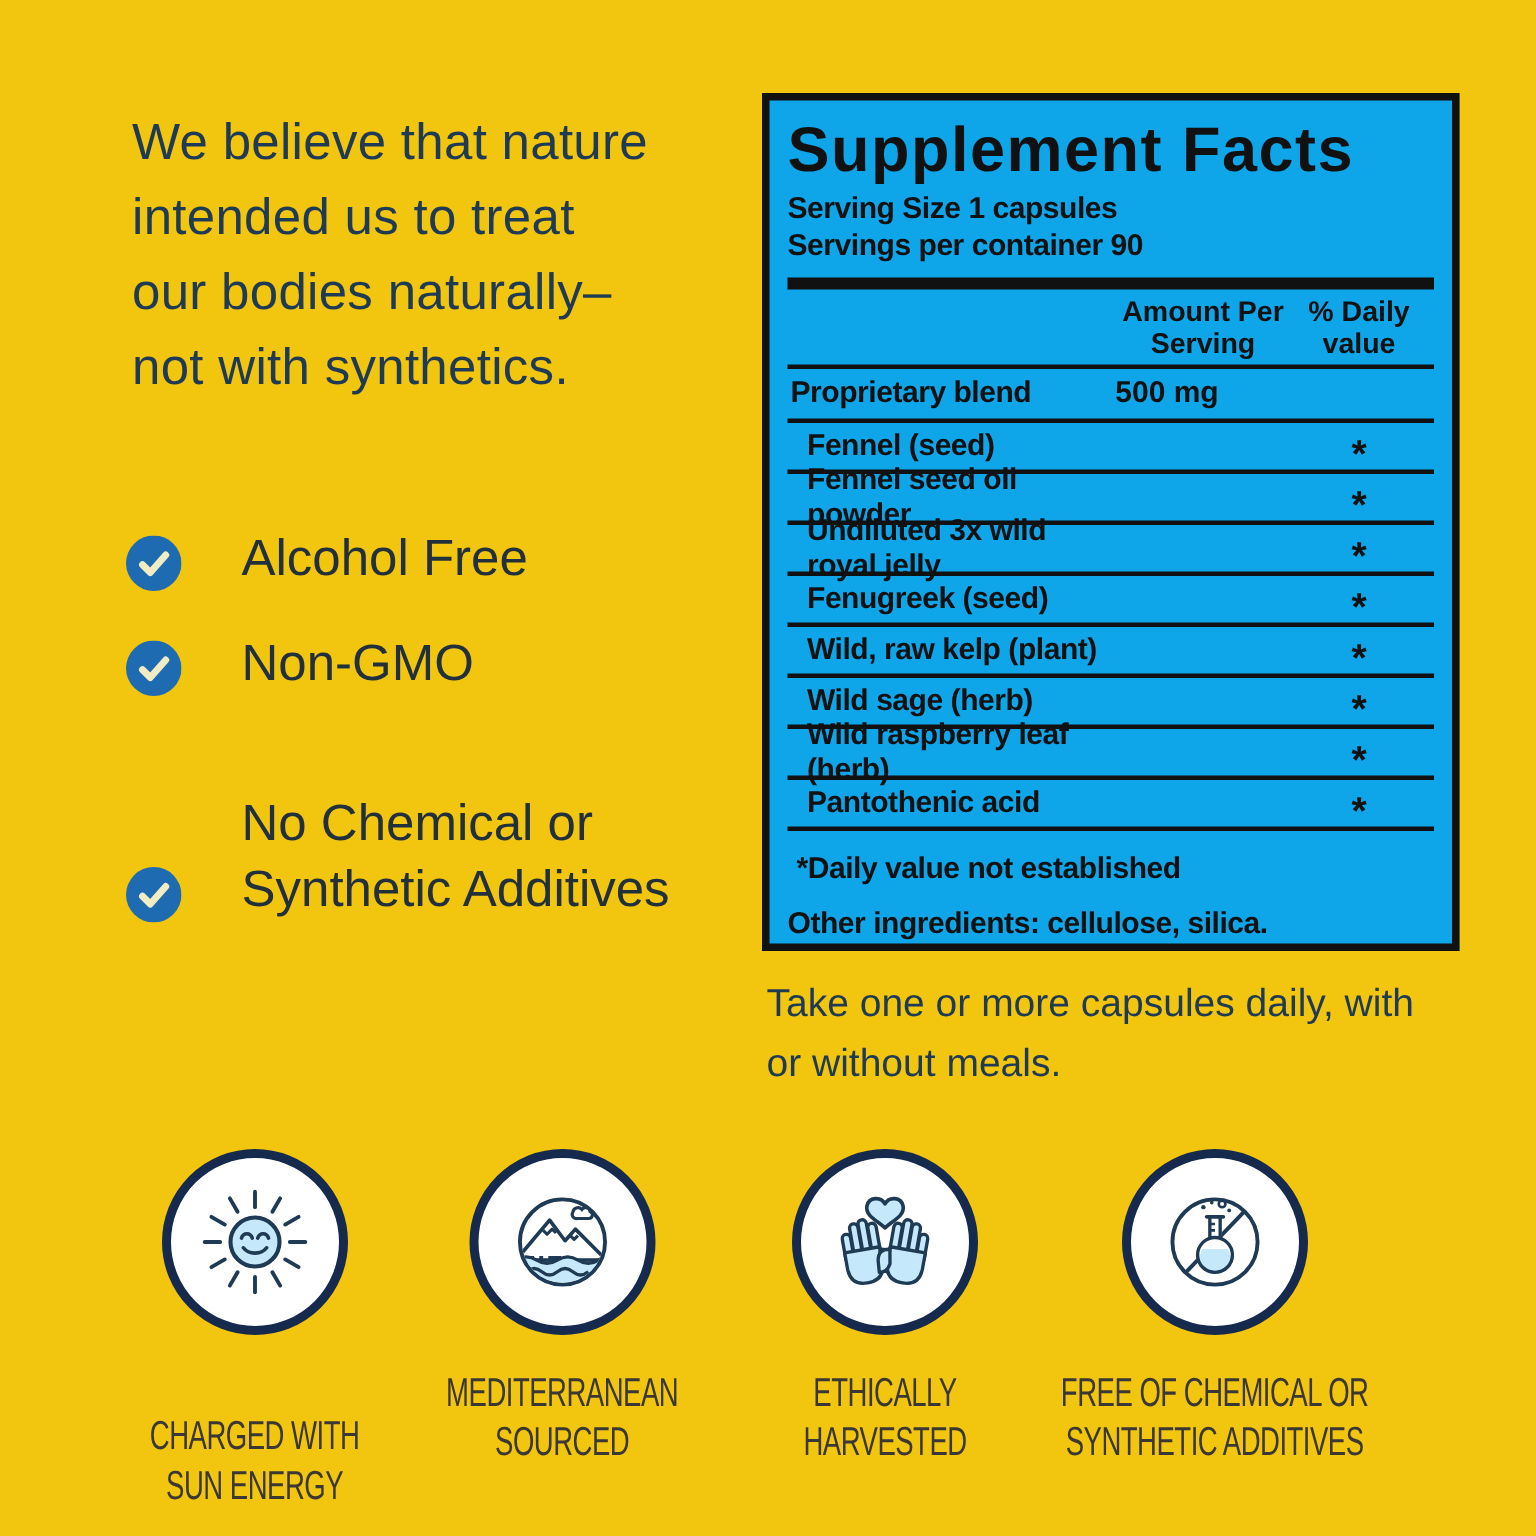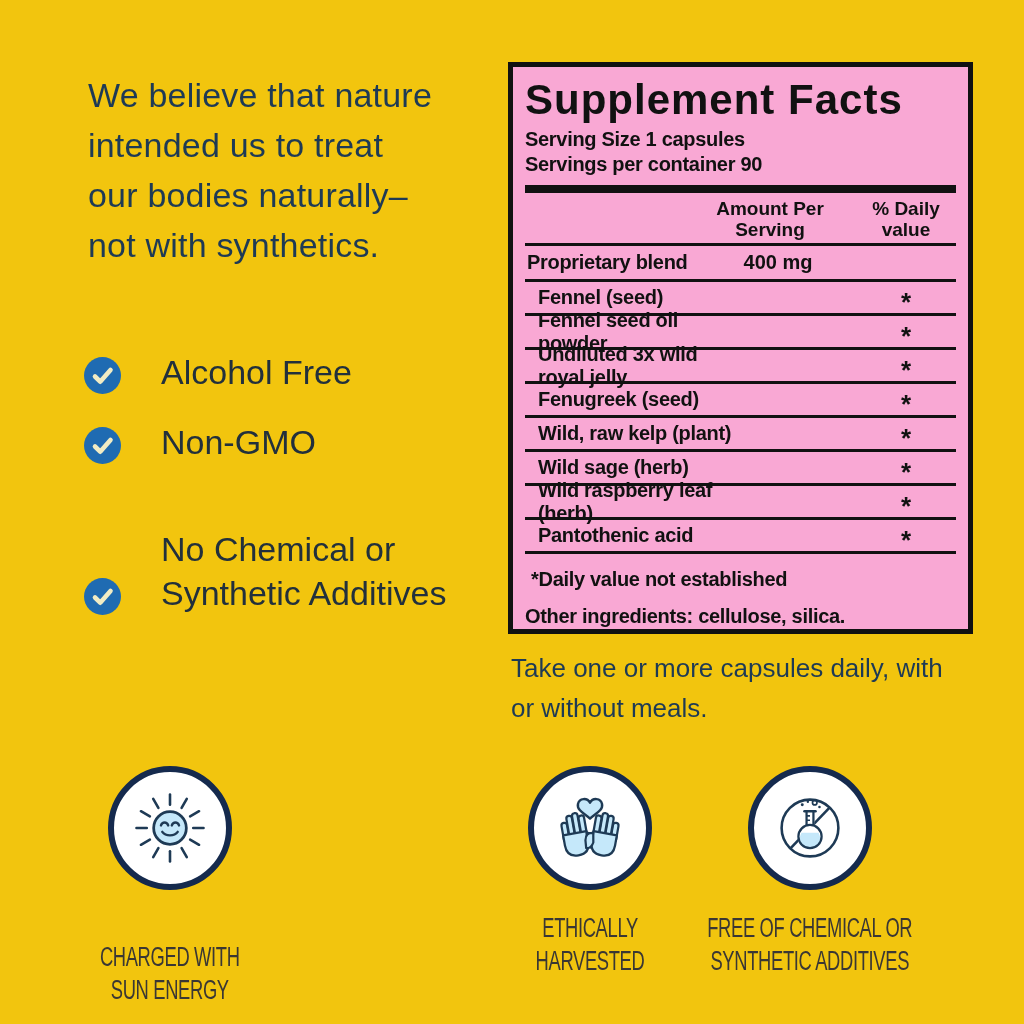--- a/index.html
+++ b/index.html
@@ -22,27 +22,27 @@
 
   
   .feature{position:absolute;left:84px;display:flex;gap:40px;align-items:flex-end;}
   .feature-1{top:354px;}
   .feature-2{top:424px;}
   .feature-3{top:531px;}
   .check{width:37px;height:37px;flex:0 0 37px;margin-top:1px;}
   .feature-label{font-size:34px;line-height:44px;color:#22303c;white-space:pre;margin-top:-4px;}
 
   
-  .panel{position:absolute;left:508px;top:62px;width:465px;height:572px;background:#f9a8d4;
+  .panel{position:absolute;left:508px;top:62px;width:465px;height:572px;background:#0ea5e9;
          border:5px solid var(--panel-ink);box-sizing:border-box;padding:0 12px;color:var(--panel-ink);}
   .sf-title{font-size:42px;font-weight:700;letter-spacing:1px;margin:10px 0 4px;line-height:46px;}
   .sf-serving{font-size:20px;font-weight:700;line-height:25px;letter-spacing:-.3px;}
   .sf-bar{height:8px;background:var(--panel-ink);margin-top:8px;}
   .sf-header{display:flex;align-items:flex-start;border-bottom:3px solid var(--panel-ink);
-             padding:5px 0 3px;gap:32px;}
+             padding:5px 0 3px;}
   .sf-header .spacer{flex:1;}
   .sf-col{font-size:19px;font-weight:700;line-height:21px;text-align:center;white-space:pre;}
   .sf-col-amount{width:124px;}
   .sf-col-daily{width:84px;margin-right:8px;}
   .sf-row{display:flex;align-items:center;height:31px;border-bottom:3px solid var(--panel-ink);}
   .sf-row.blend{height:33px;gap:24px;}
   .sf-row:nth-last-of-type(1){border-bottom-width:4px;}
   .sf-name{flex:1;font-size:20px;font-weight:700;letter-spacing:-.3px;padding-left:2px;}
   .sf-row.sub .sf-name{padding-left:13px;}
   .sf-amount{width:124px;text-align:center;font-size:20px;font-weight:700;}
@@ -117,21 +117,21 @@
     <div class="sf-header">
       <div class="spacer"></div>
       <div class="sf-col sf-col-amount">Amount Per
 Serving</div>
       <div class="sf-col sf-col-daily">% Daily
 value</div>
     </div>
 
     <div class="sf-row blend">
       <div class="sf-name">Proprietary blend</div>
-      <div class="sf-amount">400 mg</div>
+      <div class="sf-amount">500 mg</div>
       <div class="sf-daily"></div>
     </div>
 
     <div class="sf-row sub">
       <div class="sf-name">Fennel (seed)</div>
       <div class="sf-amount"></div>
       <div class="sf-daily">*</div>
     </div>
     <div class="sf-row sub">
       <div class="sf-name">Fennel seed oil powder</div>
@@ -196,20 +196,43 @@
         </g>
         <path d="M39.5 47 c1.6 -4.5 6.8 -4.5 8.4 0" stroke-width="2.8" stroke-linecap="round"></path>
         <path d="M52.1 47 c1.6 -4.5 6.8 -4.5 8.4 0" stroke-width="2.8" stroke-linecap="round"></path>
         <path d="M41 54.5 c4 5.5 14 5.5 18 0" stroke-width="2.8" stroke-linecap="round"></path>
       </svg>
     </div>
     <div class="badge-label">CHARGED WITH
 SUN ENERGY</div>
   </div>
 
+  <div class="badge badge-2">
+    <div class="badge-circle">
+      <svg viewBox="0 0 100 100" fill="none" stroke="#1E3A55">
+        <defs>
+            <clipPath id="mclip">
+              <circle cx="50" cy="50" r="31.5"></circle>
+            </clipPath>
+          </defs>
+        <circle cx="50" cy="50" r="33" stroke-width="3"></circle>
+        <g clip-path="url(#mclip)">
+          <path d="M14 64 L40 33 L52 49 L60 40 L84 64 Z" stroke-width="2.8" stroke-linejoin="round"></path>
+          <path d="M35 41 l3 3 l4 -4 l3 3" stroke-width="2.4" stroke-linejoin="round"></path>
+          <path d="M56 45 l3 3 l3 -3" stroke-width="2.4" stroke-linejoin="round"></path>
+          <path d="M20 62 h8 M32 62 h3 M39 62 h10" stroke-width="2.4"></path>
+          <path d="M14 64 q8 -5 16 0 t16 0 t16 0 t16 0 v22 h-64 z" fill="#C5E8FA" stroke-width="2.6"></path>
+          <path d="M22 73 q6 -5 12 0 t12 0 t12 0 t12 0" stroke-width="2.6"></path>
+        </g>
+        <path d="M58 27 a4 4 0 0 1 7 -2.2 a3.6 3.6 0 0 1 6.4 1.6 a2.8 2.8 0 0 1 -1.2 5.4 h-8.8 a3.2 3.2 0 0 1 -3.4 -4.8 z" stroke-width="2.4" fill="#fff"></path>
+      </svg>
+    </div>
+    <div class="badge-label">MEDITERRANEAN
+SOURCED</div>
+  </div>
 
   <div class="badge badge-3">
     <div class="badge-circle">
       <svg viewBox="0 0 100 100" fill="#C5E8FA" stroke="#1E3A55">
         <g transform="translate(-6,0) rotate(-10 40 70)" stroke-width="2.6" stroke-linejoin="round">
           <rect x="27" y="42" width="6.5" height="22" rx="3.2"></rect>
           <rect x="34" y="35" width="6.5" height="29" rx="3.2"></rect>
           <rect x="41" y="33" width="6.5" height="31" rx="3.2"></rect>
           <rect x="48" y="37" width="6.5" height="27" rx="3.2"></rect>
           <path d="M27 56 h27.5 v12 q0 14 -14 14 q-13.5 0 -13.5 -14 z"></path>

